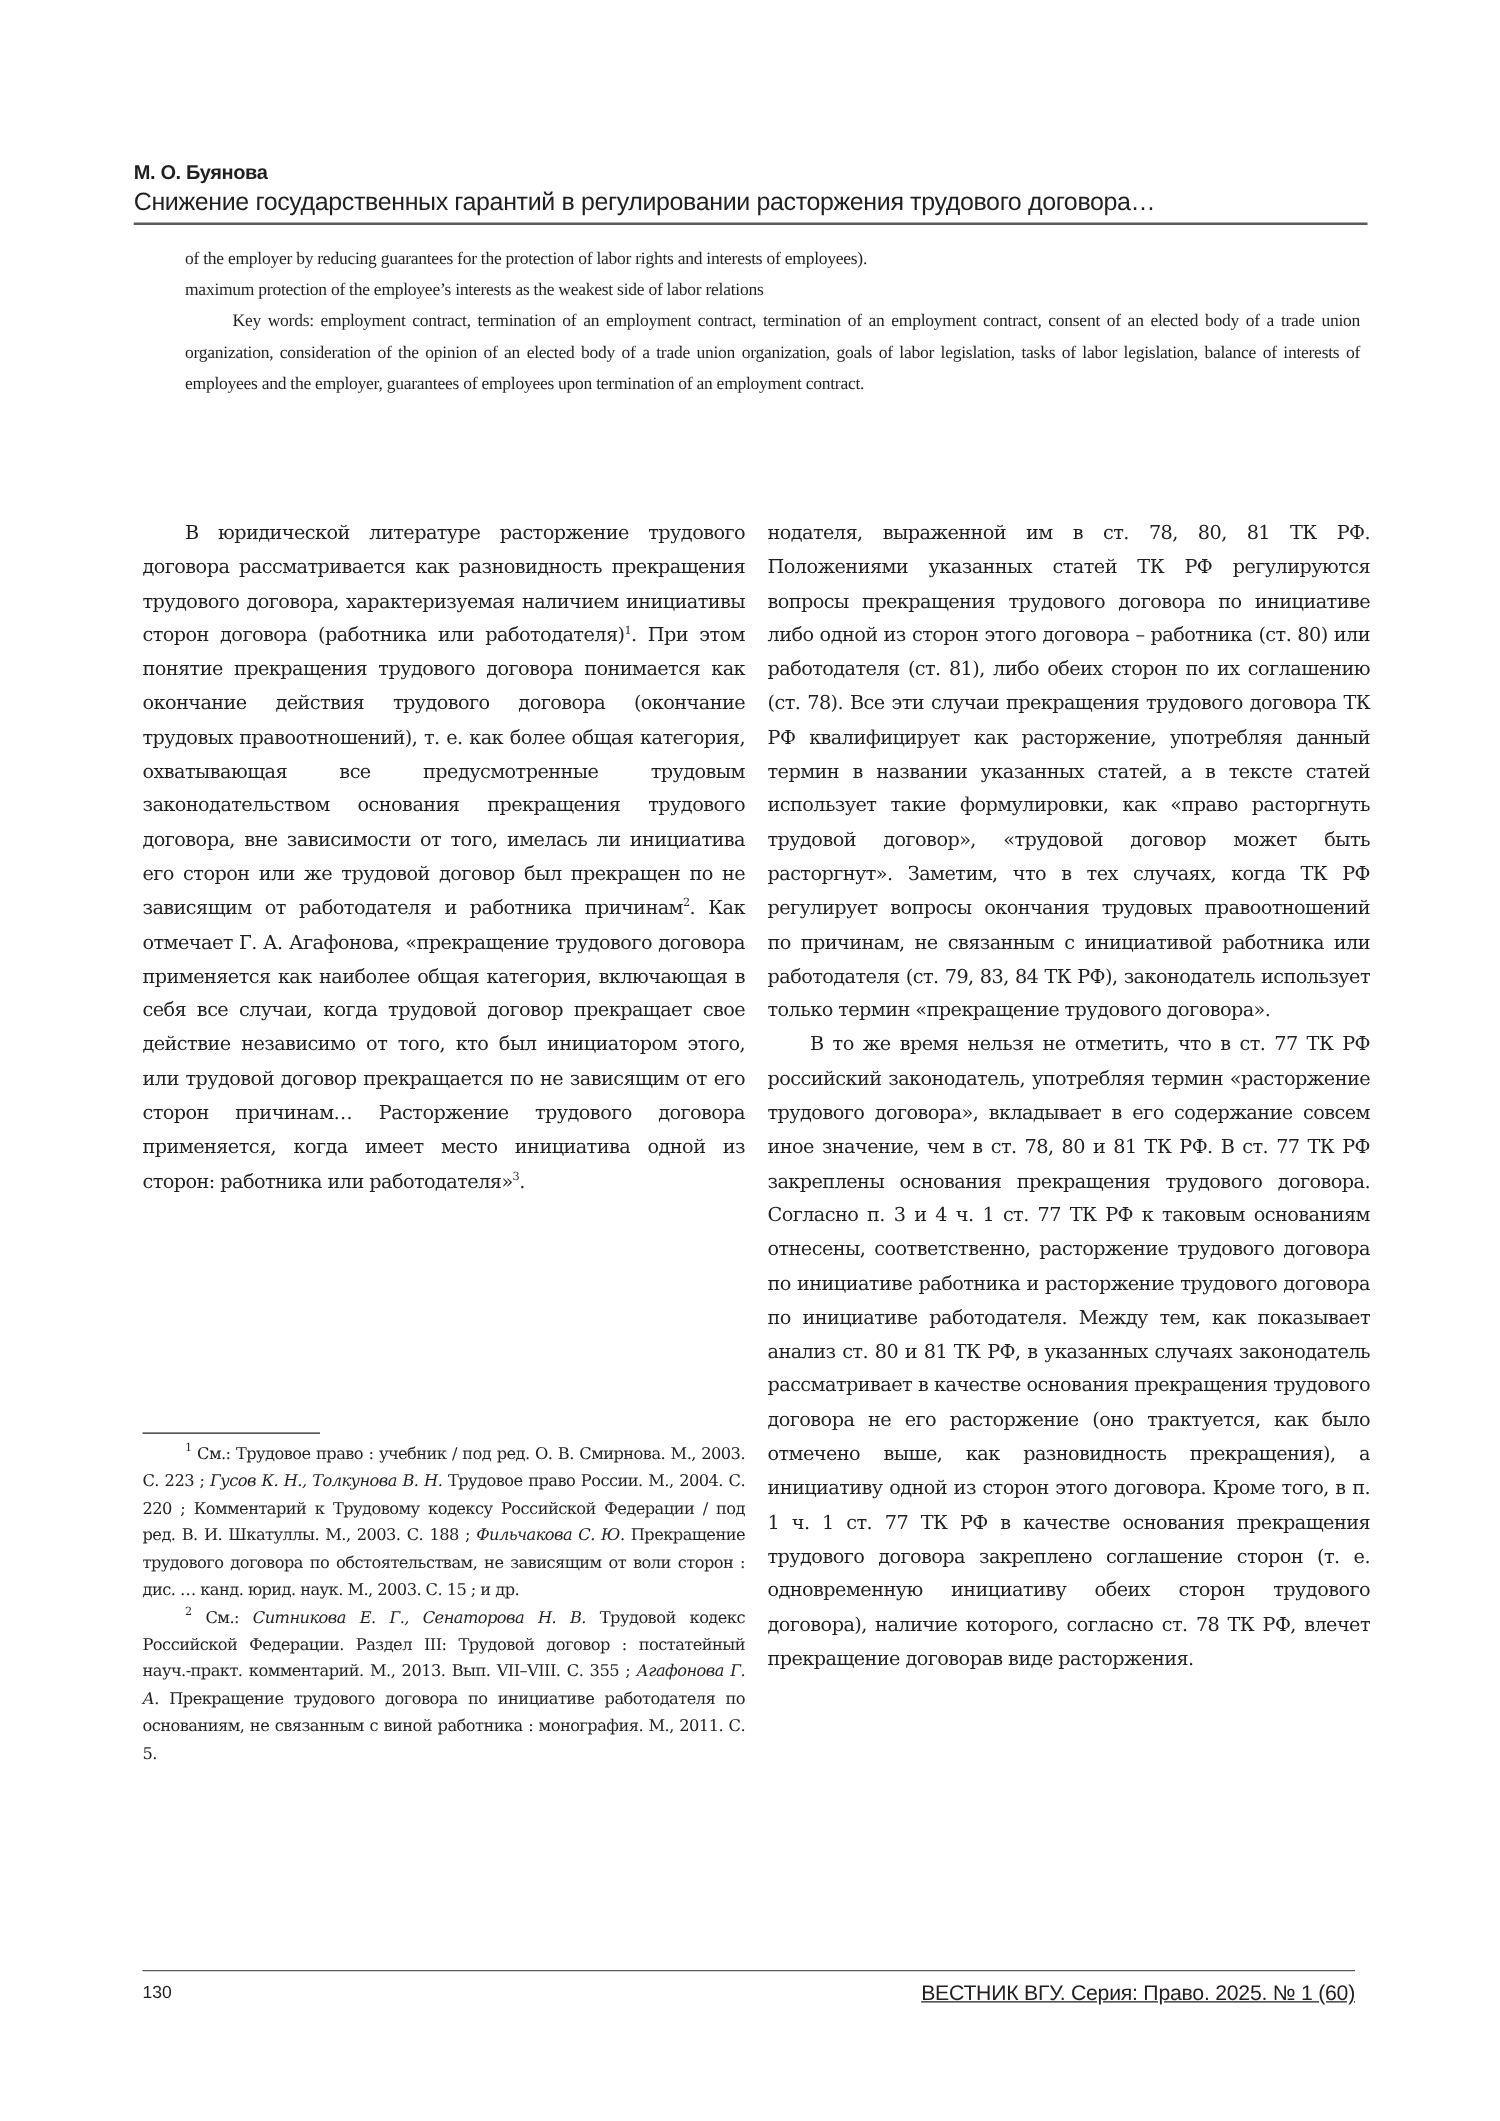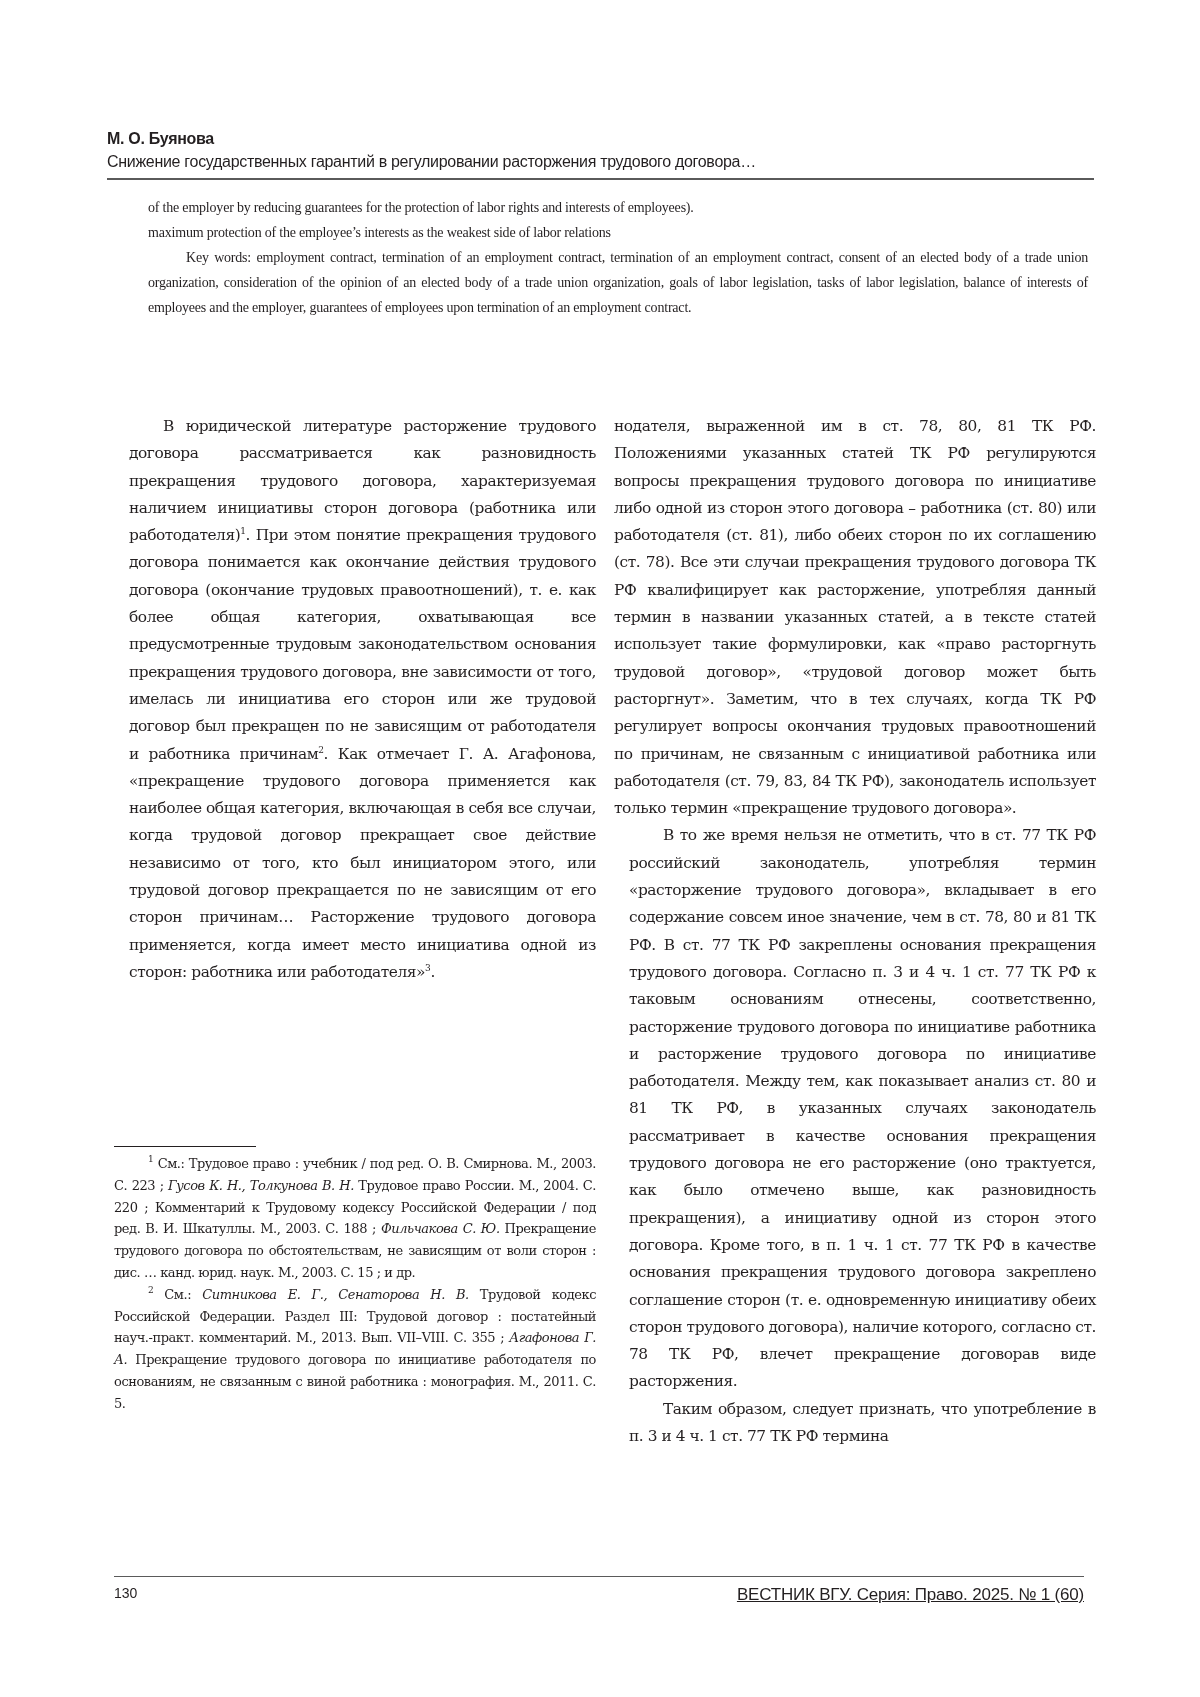--- a/index.html
+++ b/index.html
@@ -1,26 +1,26 @@
 <!DOCTYPE html>
 <html><head>
 <meta charset="utf-8">
 <style>
   html, body { margin: 0; padding: 0; background: #ffffff; }
   body { width: 1200px; height: 1697px; position: relative; overflow: hidden; color: #231f20; }
   .header { position: absolute; left: 107px; top: 128px; width: 987px; }
   .author { font-family: Liberation Sans, sans-serif; font-weight: bold; font-size: 16px; line-height: 22px; letter-spacing: -0.3px; }
-  .running-title { font-family: "Liberation Sans", sans-serif; font-size: 16px; line-height: 24px; letter-spacing: -0.3px; }
+  .running-title { font-family: "Liberation Sans", sans-serif; font-size: 20px; line-height: 24px; letter-spacing: -0.3px; }
   .rule { position: absolute; height: 0; border-top: 2px solid #5a5a5a; }
   .abstract { position: absolute; left: 148px; top: 195px; width: 940px; font-family: "Liberation Serif", serif; font-size: 14px; line-height: 25px; letter-spacing: -0.2px; }
   .abstract p { margin: 0; text-align: justify; }
   .abstract b { font-weight: normal; margin-left: 38px; }
   .col { position: absolute; top: 413px; width: 482px; font-family: "DejaVu Serif", serif; font-size: 15.4px; line-height: 27.3px; letter-spacing: -0.45px; }
   .col p { margin: 0; text-align: justify; }
-  .col .ind { text-indent: 34px; margin-left: 15px; }
+  .col .ind { text-indent: 34px; }
   .col-left { left: 114px; }
   .col-right { left: 614px; }
   sup { font-size: 9px; line-height: 0; vertical-align: 6px; }
   .fn-rule { position: absolute; left: 114px; top: 1146px; width: 142px; border-top: 1px solid #231f20; }
   .footnotes { position: absolute; left: 114px; top: 1153px; width: 482px; font-family: "DejaVu Serif", serif; font-size: 13px; line-height: 21.8px; letter-spacing: -0.45px; }
   .footnotes p { margin: 0; text-align: justify; text-indent: 34px; }
   .footnotes i { font-style: italic; }
   .footer-rule { position: absolute; left: 114px; top: 1576px; width: 970px; border-top: 1.5px solid #5a5a5a; }
   .page-number { position: absolute; left: 114px; top: 1585px; font-family: "Liberation Sans", sans-serif; font-size: 14px; }
   .journal { position: absolute; right: 116px; top: 1585px; font-family: "Liberation Sans", sans-serif; font-size: 17px; letter-spacing: -0.2px; text-decoration: underline; }
@@ -46,18 +46,17 @@
 
 <div class="fn-rule"></div>
 <div class="footnotes">
   <p><sup>1</sup><span> См.: Трудовое право : учебник / под ред. О. В. Смирнова. М., 2003. С. 223 ; </span><i>Гусов К. Н., Толкунова В. Н.</i><span> Трудовое право России. М., 2004. С. 220 ; Комментарий к Трудовому кодексу Российской Федерации / под ред. В. И. Шкатуллы. М., 2003. С. 188 ; </span><i>Фильчакова С. Ю.</i><span> Прекращение трудового договора по обстоятельствам, не зависящим от воли сторон : дис. … канд. юрид. наук. М., 2003. С. 15 ; и др.</span></p>
   <p><sup>2</sup><span> См.: </span><i>Ситникова Е. Г., Сенаторова Н. В.</i><span> Трудовой кодекс Российской Федерации. Раздел III: Трудовой договор : постатейный науч.-практ. комментарий. М., 2013. Вып. VII–VIII. С. 355 ; </span><i>Агафонова Г. А.</i><span> Прекращение трудового договора по инициативе работодателя по основаниям, не связанным с виной работника : монография. М., 2011. С. 5.</span></p>
 </div>
 
 <div class="col col-right">
   <p>нодателя, выраженной им в ст. 78, 80, 81 ТК РФ. Положениями указанных статей ТК РФ регулируются вопросы прекращения трудового договора по инициативе либо одной из сторон этого договора – работника (ст. 80) или работодателя (ст. 81), либо обеих сторон по их соглашению (ст. 78). Все эти случаи прекращения трудового договора ТК РФ квалифицирует как расторжение, употребляя данный термин в названии указанных статей, а в тексте статей использует такие формулировки, как «право расторгнуть трудовой договор», «трудовой договор может быть расторгнут». Заметим, что в тех случаях, когда ТК РФ регулирует вопросы окончания трудовых правоотношений по причинам, не связанным с инициативой работника или работодателя (ст. 79, 83, 84 ТК РФ), законодатель использует только термин «прекращение трудового договора».</p>
   <p class="ind">В то же время нельзя не отметить, что в ст. 77 ТК РФ российский законодатель, употребляя термин «расторжение трудового договора», вкладывает в его содержание совсем иное значение, чем в ст. 78, 80 и 81 ТК РФ. В ст. 77 ТК РФ закреплены основания прекращения трудового договора. Согласно п. 3 и 4 ч. 1 ст. 77 ТК РФ к таковым основаниям отнесены, соответственно, расторжение трудового договора по инициативе работника и расторжение трудового договора по инициативе работодателя. Между тем, как показывает анализ ст. 80 и 81 ТК РФ, в указанных случаях законодатель рассматривает в качестве основания прекращения трудового договора не его расторжение (оно трактуется, как было отмечено выше, как разновидность прекращения), а инициативу одной из сторон этого договора. Кроме того, в п. 1 ч. 1 ст. 77 ТК РФ в качестве основания прекращения трудового договора закреплено соглашение сторон (т. е. одновременную инициативу обеих сторон трудового договора), наличие которого, согласно ст. 78 ТК РФ, влечет прекращение договорав виде расторжения.</p>
-  <p class="ind">Таким образом, следует признать, что употребление в п. 3 и 4 ч. 1 ст. 77 ТК РФ термина</p>
 </div>
 
 <div class="footer-rule"></div>
 <div class="page-number">130</div>
 <div class="journal">ВЕСТНИК ВГУ. Серия: Право. 2025. № 1 (60)</div>
 
 </body></html>

